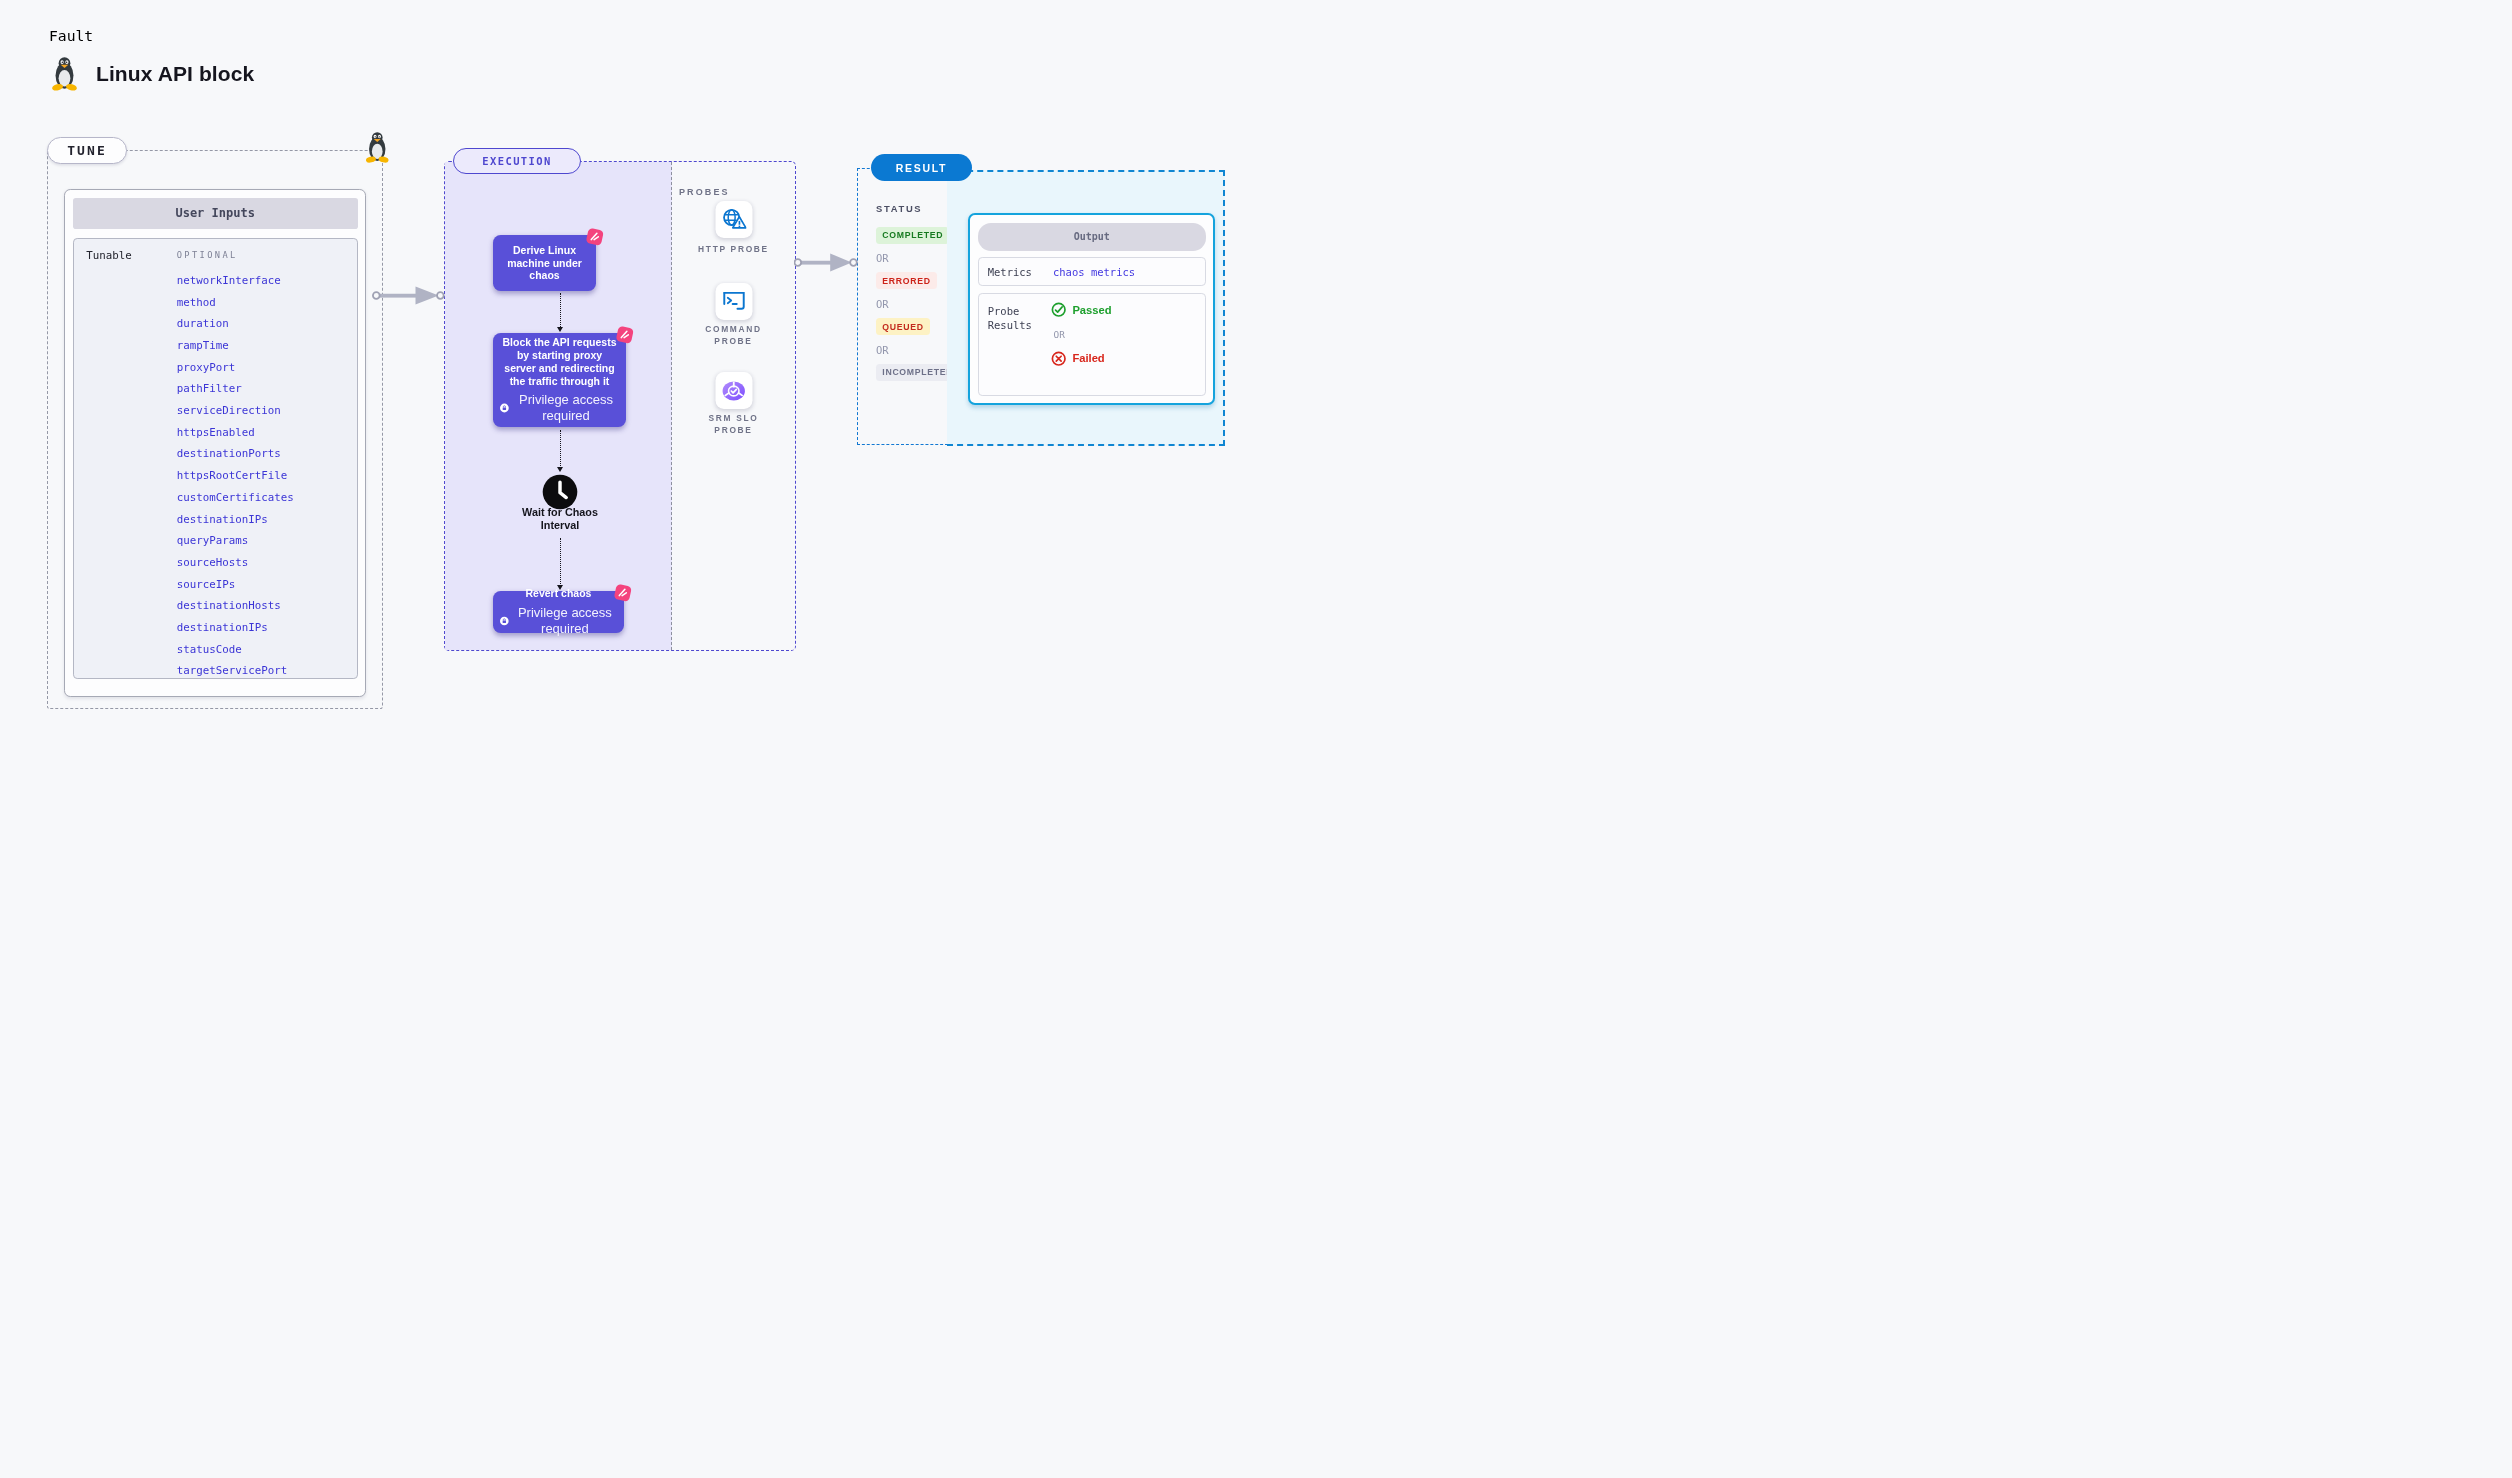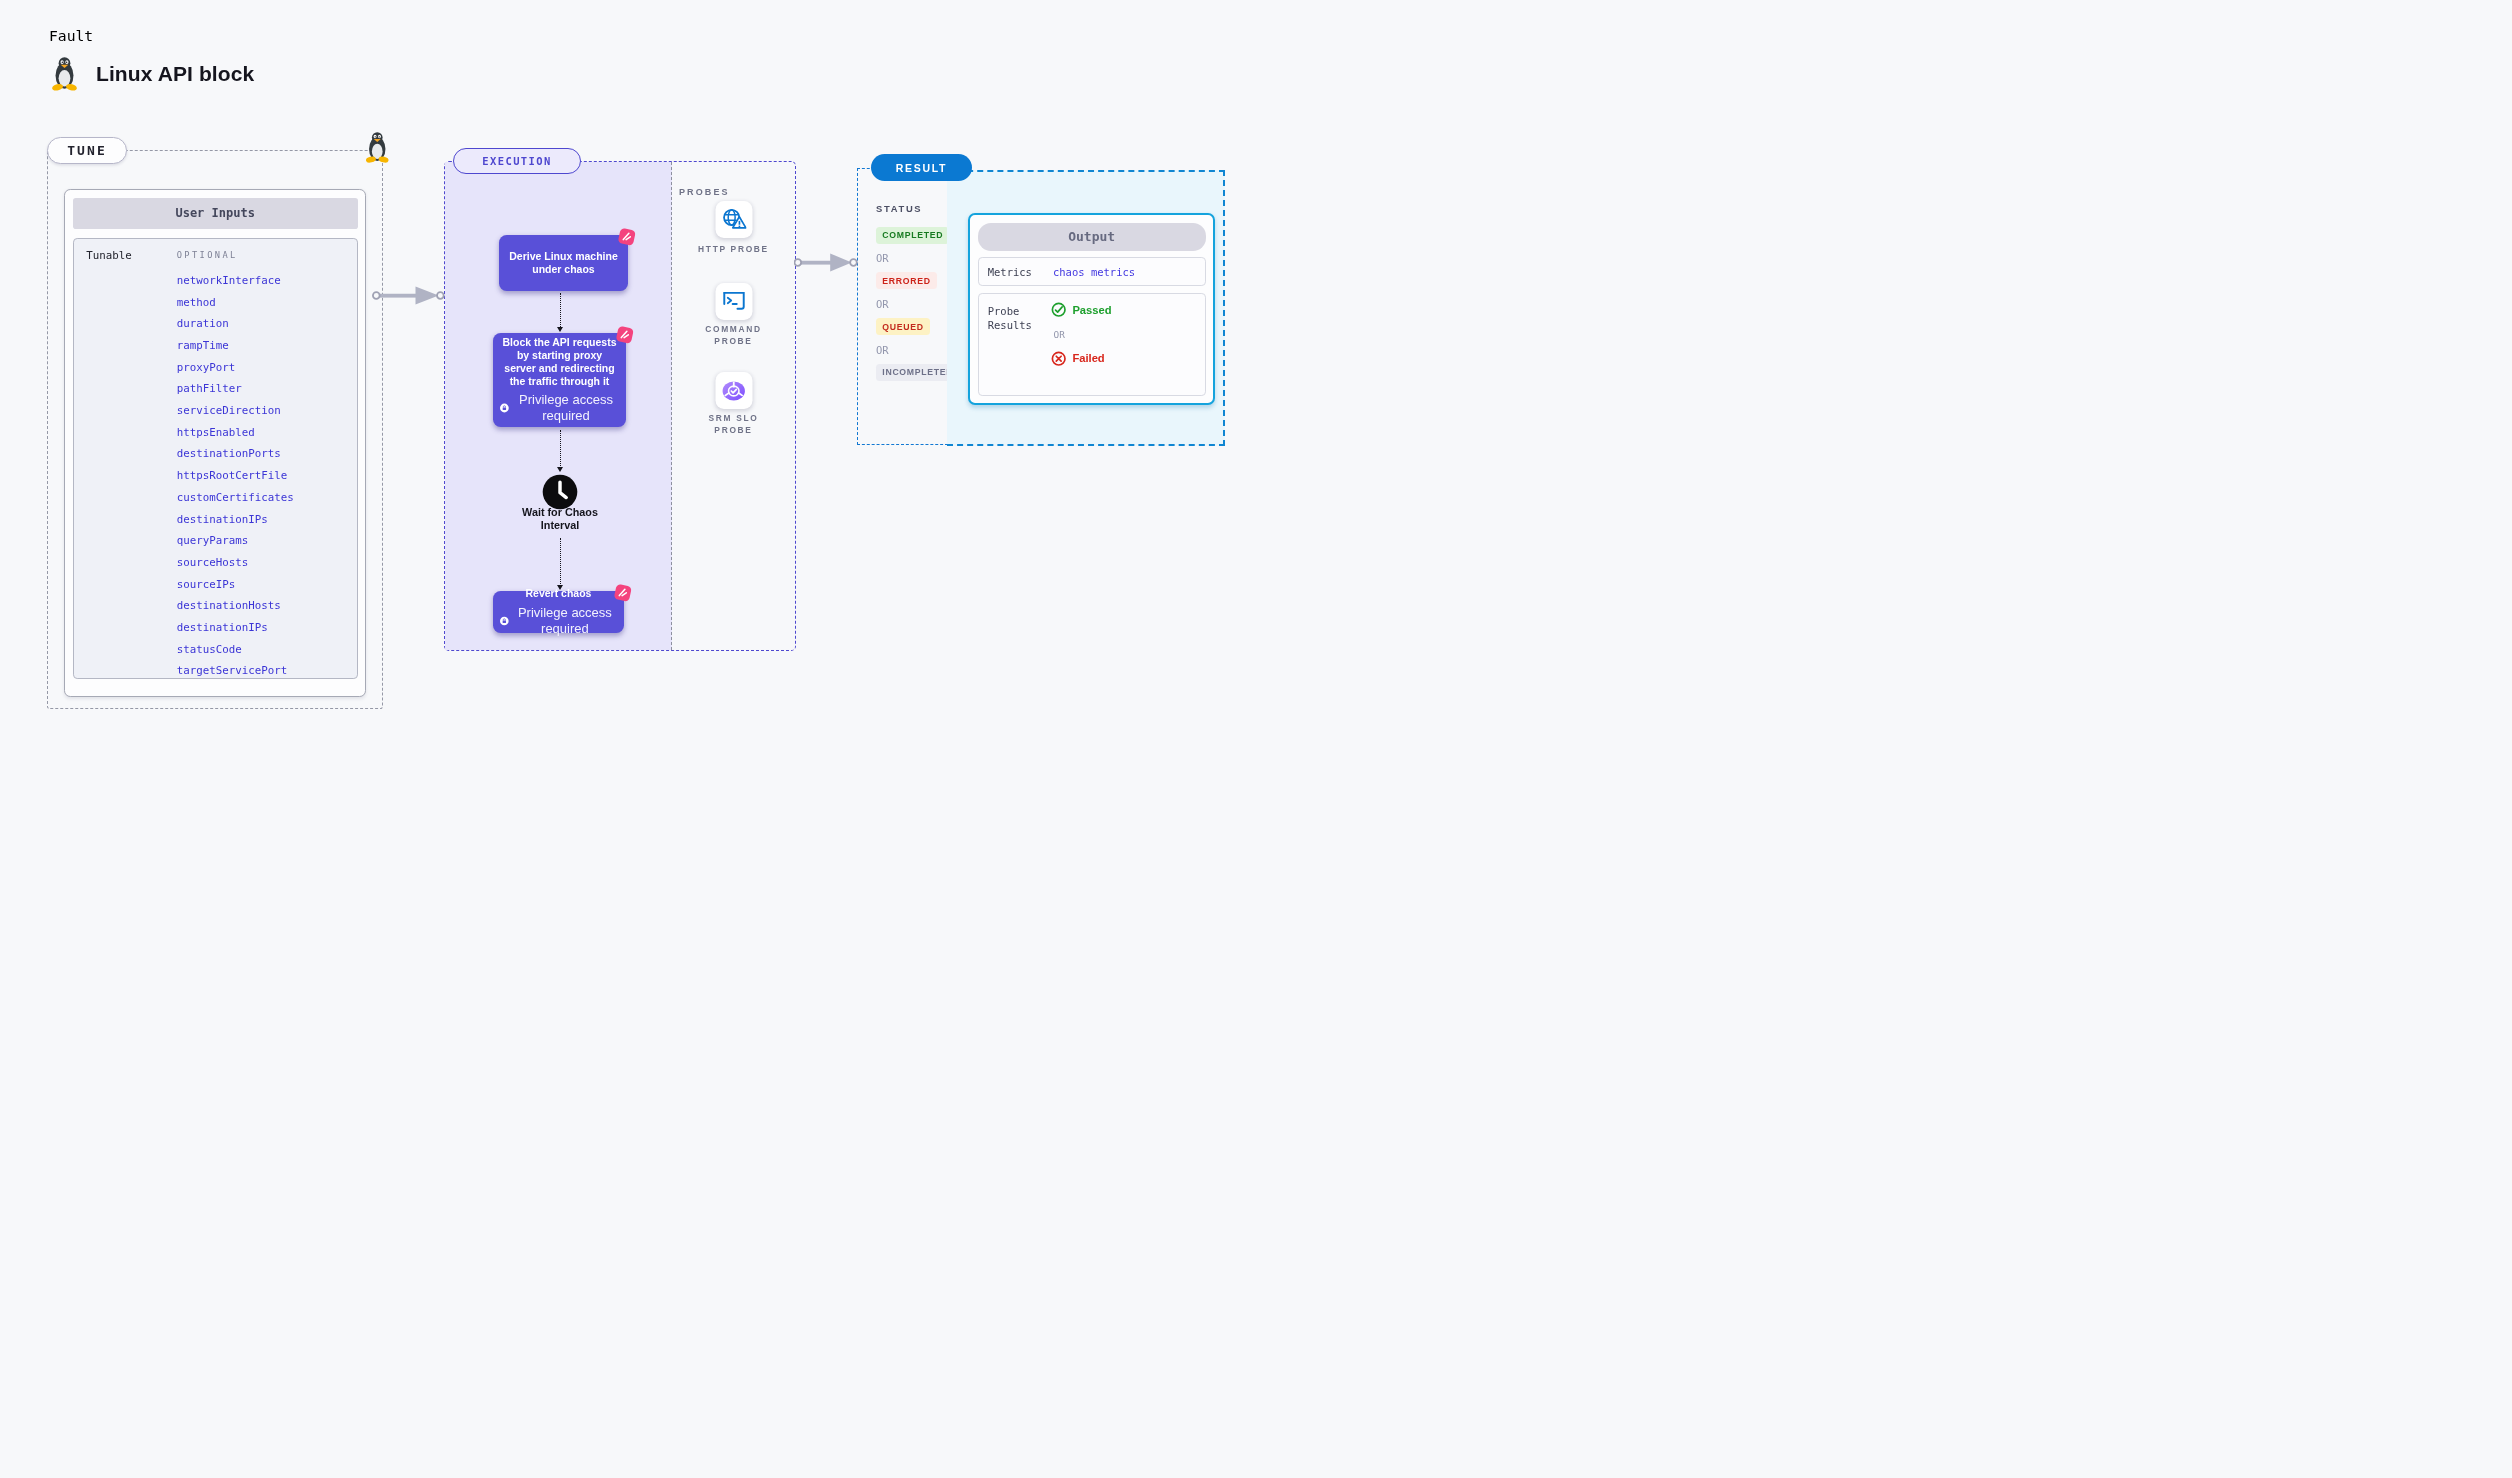--- a/index.html
+++ b/index.html
@@ -48,21 +48,21 @@
 
   
   .exec-box { position:absolute; left:444px; top:161px; width:352px; height:490px;
               border:1.7px dashed #4e47cf; border-radius:4.9px; }
   .exec-left { position:absolute; left:0; top:0; bottom:0; width:227px; background:#e6e4fa;
                border-right:1.4px dashed #8e919f; }
   .exec-node { position:absolute; background:#5950d8; border-radius:7.7px; color:#fff;
                display:flex; flex-direction:column; align-items:center; justify-content:center;
                text-align:center; font-weight:bold; font-size:10.5px; line-height:1.22;
                box-shadow:0 2.1px 4.9px rgba(40,30,120,.35); padding:4.2px 7px; }
-  .node-derive { left:54px; top:73px; width:129px; height:56px; }
+  .node-derive { left:48px; top:73px; width:103px; height:56px; }
   .node-block  { left:48px; top:171px; width:133px; height:94px; }
   .node-revert { left:48px; top:429px; width:131px; height:42px; }
   .chaos-badge { position:absolute; right:-9px; top:-8.4px; }
   .priv-row { display:flex; align-items:center; gap:4.2px; margin-top:4.9px; }
   .priv-text { font-size:13px; font-weight:normal; color:#f2f1fd; }
   .connector { position:absolute; left:115px; width:0; border-left:1.7px dotted #15151d; }
   .conn-head { position:absolute; left:112px; width:0; height:0;
                border-left:3.1px solid transparent; border-right:3.1px solid transparent;
                border-top:5.6px solid #15151d; }
   .clock-wrap { position:absolute; left:97px; top:312px; }
@@ -94,21 +94,21 @@
   .badge-queued    { background:#fdf2c4; color:#c32b1e; }
   .badge-incompleted { background:#ebecf2; color:#6d7088; }
   .or-label { font-family:"DejaVu Sans Mono",monospace; font-size:10.5px; color:#9397ad; }
 
   .output-box { position:absolute; left:947px; top:170px; width:278px; height:276px; background:#e9f6fc;
                 border-top:2.1px dashed #0f86d2; border-right:2.1px dashed #0f86d2; border-bottom:2.1px dashed #0f86d2; }
   .output-card { position:absolute; left:21px; top:41px; width:247px; height:192px; background:#fdfdfe;
                  border:2.1px solid #14a3dd; border-radius:7px; box-shadow:0 2.1px 4.2px rgba(20,120,180,.25); }
   .output-header { position:absolute; left:7.7px; top:7.7px; width:228px; height:28px; background:#d9d8e2;
                    border-radius:13px; display:flex; align-items:center; justify-content:center;
-                   font-family:"DejaVu Sans Mono",monospace; font-weight:bold; font-size:13px; color:#676a80; }
+                   font-family:"DejaVu Sans Mono",monospace; font-weight:bold; font-size:10px; color:#676a80; }
   .output-row { position:absolute; left:7.7px; width:228px; background:#fcfcfe; border:1px solid #d8dae3;
                 border-radius:4.2px; }
   .row-metrics { top:42px; height:29px; display:flex; align-items:center; }
   .row-results { top:78px; height:103px; }
   .cell-label { font-family:"DejaVu Sans Mono",monospace; font-size:10.5px; color:#3c3f52; padding-left:9px; }
   .metrics-value { font-family:"DejaVu Sans Mono",monospace; font-size:10.5px; color:#4338e0; margin-left:21px; }
   .pr-label { position:absolute; left:9px; top:9.8px; width:63px; font-family:"DejaVu Sans Mono",monospace;
               font-size:10.5px; color:#3c3f52; line-height:1.35; }
   .pr-col { position:absolute; left:72px; top:8.4px; display:flex; flex-direction:column; gap:11px; }
   .pr-row { display:flex; align-items:center; gap:6.3px; font-size:11.2px; font-weight:bold; }

